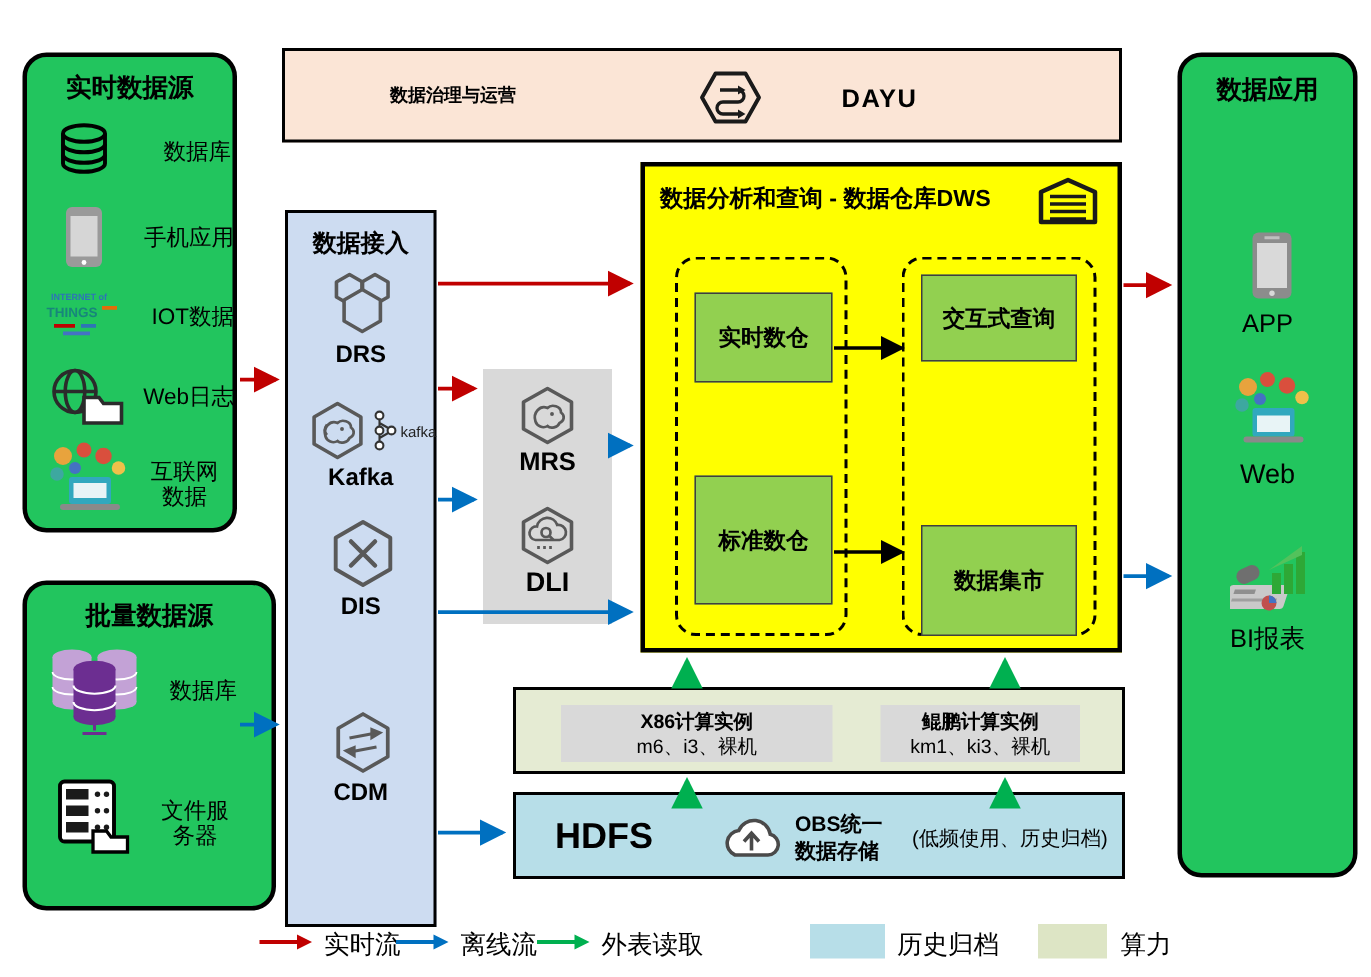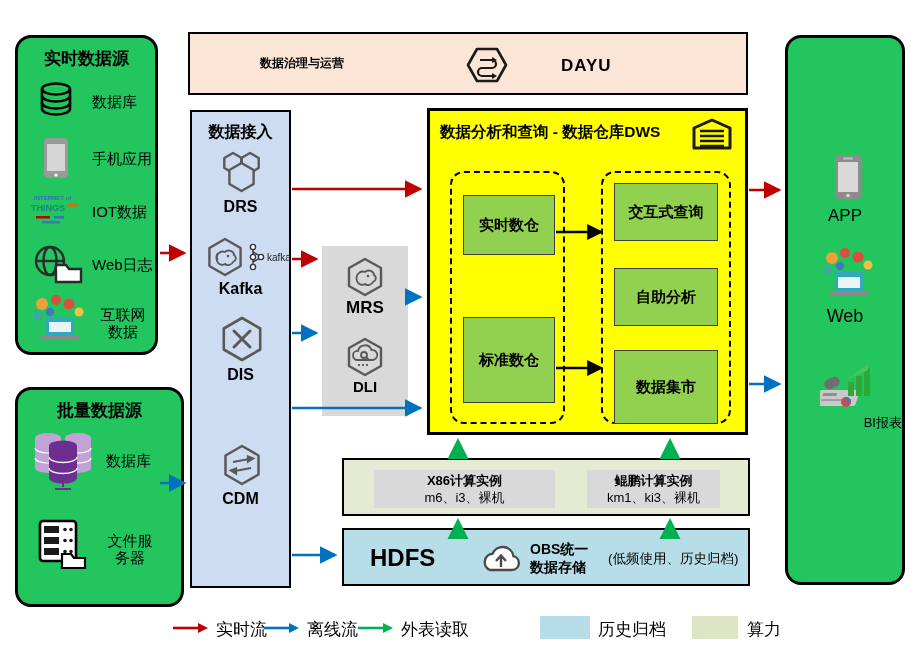--- a/index.html
+++ b/index.html
@@ -1,24 +1,24 @@
 <!DOCTYPE html>
 <html><head>
 <meta charset="utf-8">
 <style>
   html,body{margin:0;padding:0;background:#fff;}
   .canvas{position:relative;width:914px;height:651px;background:#ffffff;
     font-family:"Liberation Sans",sans-serif;overflow:hidden;color:#000;}
   .abs{position:absolute;box-sizing:border-box;}
   .rounded-box{border:3px solid #000;border-radius:16px;background:#22c55e;}
   .box-title{font-weight:bold;font-size:17px;text-align:center;}
-  .item-label{font-size:15px;line-height:1.15;}
+  .item-label{font-size:15px;line-height:1.15;text-align:right;}
   .svc-label{font-weight:bold;font-size:16px;text-align:center;width:100%;}
   .banner{background:#FBE5D6;border:2px solid #000;}
-  .ingest-col{background:#CDDCF1;border:2.5px solid #000;}
+  .ingest-col{background:#CDDCF1;border:2.5px solid #000;margin-top:30px;}
   .gray-box{background:#D9D9D9;}
   .dws-box{background:#FFFF00;border:3px solid #000;}
   .dashed-group{border:2.5px dashed #000;border-radius:14px;}
   .green-node{background:#92D050;border:1.5px solid #3F3F3F;display:flex;align-items:center;justify-content:center;
     font-weight:bold;font-size:15px;}
   .compute-box{background:#E5EBD3;border:2px solid #000;}
   .compute-inner{background:#D9D9D9;text-align:center;font-size:13px;line-height:17px;padding-top:2px;}
   .hdfs-box{background:#B7DEE8;border:2.5px solid #000;}
   .legend-label{font-size:17px;}
   .swatch{display:block;}
@@ -228,21 +228,21 @@
     <div class="abs" style="left:21px;top:90px;">
       <svg width="44" height="42" viewBox="0 0 44 42">
         <polygon points="22,3 38,12 38,30 22,39 6,30 6,12" fill="none" stroke="#595959" stroke-width="2.4" stroke-linejoin="round"></polygon>
         <g fill="none" stroke="#595959" stroke-width="1.8">
           <path d="M14 24 a4.5 4.5 0 0 1 1-9 a7 7 0 0 1 13.5-1 a4.5 4.5 0 0 1 1.5 10 z"></path>
           <circle cx="21" cy="19" r="3"></circle>
           <path d="M23.5 21.5 L26 24 M16 28 v2 M20 28 v2 M24 28 v2"></path>
         </g>
       </svg>
     </div>
-    <div class="abs svc-label" style="left:0;top:132px;font-size:15px;">DLI</div>
+    <div class="abs svc-label" style="left:0;top:132px;font-size:18px;">DLI</div>
   </div>
 
   <div class="abs dws-box" style="left:427px;top:108px;width:321px;height:327px;">
     <div class="abs" style="left:10px;top:11px;font-weight:bold;font-size:15.5px;">数据分析和查询 - 数据仓库DWS</div>
     <div class="abs" style="right:12px;top:6px;">
       <svg width="42" height="34" viewBox="0 0 42 34">
         <path d="M3 31 V11 L21 3 L39 11 V31 Z" fill="none" stroke="#1a1a1a" stroke-width="3" stroke-linejoin="round"></path>
         <g stroke="#1a1a1a" stroke-width="2.4">
           <path d="M9 14 h24 M9 19 h24 M9 24 h24 M9 29 h24"></path>
         </g>
@@ -254,23 +254,20 @@
         <span>实时数仓</span>
       </div>
     <div class="abs green-node" style="left:33px;top:206px;width:92px;height:86px;">
         <span>标准数仓</span>
       </div>
 
     <div class="abs dashed-group" style="left:171px;top:60px;width:130px;height:253px;"></div>
     <div class="abs green-node" style="left:184px;top:72px;width:104px;height:58px;">
         <span>交互式查询</span>
       </div>
-    <div class="abs green-node" style="left:184px;top:157px;width:104px;height:58px;">
-        <span>自助分析</span>
-      </div>
     <div class="abs green-node" style="left:184px;top:239px;width:104px;height:74px;">
         <span>数据集市</span>
       </div>
   </div>
 
   <div class="abs compute-box" style="left:342px;top:458px;width:408px;height:58px;">
     <div class="abs compute-inner" style="left:30px;top:10px;width:181px;height:38px;">
       <div style="font-weight:bold;">X86计算实例</div>
       <div>m6、i3、裸机</div>
     </div>
@@ -289,20 +286,21 @@
       </svg>
     </div>
     <div class="abs" style="left:186px;top:10px;font-weight:bold;font-size:14px;line-height:18px;">
       <div>OBS统一</div>
       <div>数据存储</div>
     </div>
     <div class="abs" style="left:264px;top:20px;font-size:13.5px;">(低频使用、历史归档)</div>
   </div>
 
   <div class="abs rounded-box" style="left:785px;top:35px;width:120px;height:550px;">
+    <div class="abs box-title" style="left:0;top:10px;width:100%;">数据应用</div>
     <div class="abs" style="left:45px;top:115px;">
       <svg width="30" height="48" viewBox="0 0 30 48">
         <rect x="2" y="2" width="26" height="44" rx="4" fill="#8C8C8C"></rect>
         <rect x="5" y="9" width="20" height="30" fill="#D9D9D9"></rect>
         <rect x="10" y="4.5" width="10" height="2" fill="#BFBFBF"></rect>
         <circle cx="15" cy="42.5" r="1.8" fill="#D9D9D9"></circle>
       </svg>
     </div>
     <div class="abs item-label" style="left:0;top:168px;width:100%;text-align:center;font-size:17px;">APP</div>
     <div class="abs" style="left:32px;top:208px;">
@@ -328,21 +326,21 @@
         </g>
         <rect x="28" y="22" width="6" height="14" fill="#2EA836"></rect>
         <rect x="36" y="16" width="6" height="20" fill="#2EA836"></rect>
         <rect x="44" y="8" width="6" height="28" fill="#2EA836"></rect>
         <path d="M26 20 L48 4 L48 10 Z" fill="#53C25C"></path>
         <circle cx="26" cy="42" r="5" fill="#C0504D"></circle>
         <path d="M26 42 L26 37 A5 5 0 0 1 31 42 Z" fill="#4472C4"></path>
         <rect x="4" y="18" width="16" height="10" rx="5" fill="#6f6f6f" transform="rotate(-25 12 23)"></rect>
       </svg>
     </div>
-    <div class="abs item-label" style="left:0;top:378px;width:100%;text-align:right;font-size:13px;">BI报表</div>
+    <div class="abs item-label" style="left:0;top:378px;width:100%;text-align:center;font-size:17px;">BI报表</div>
   </div>
 
   <svg class="abs arrow-layer" style="left:0;top:0;" width="914" height="651" viewBox="0 0 914 651">
     <defs>
       <marker id="mr" markerWidth="8" markerHeight="8" refX="6" refY="4" orient="auto">
           <path d="M0,0.5 L7,4 L0,7.5 Z" fill="#C00000"></path>
         </marker>
       <marker id="mb" markerWidth="8" markerHeight="8" refX="6" refY="4" orient="auto">
           <path d="M0,0.5 L7,4 L0,7.5 Z" fill="#0070C0"></path>
         </marker>

